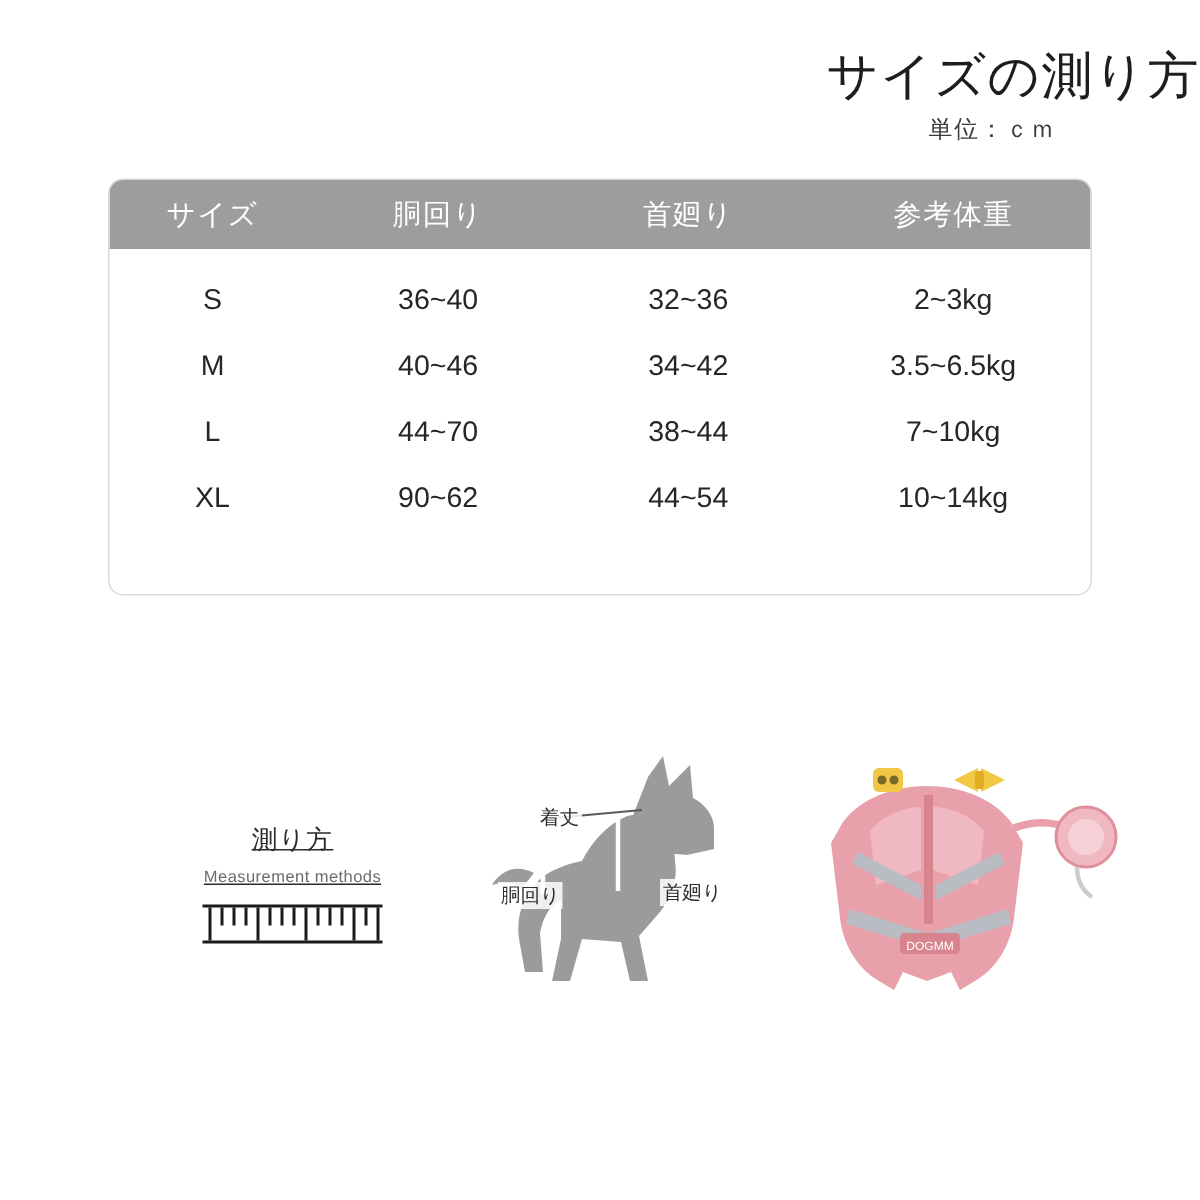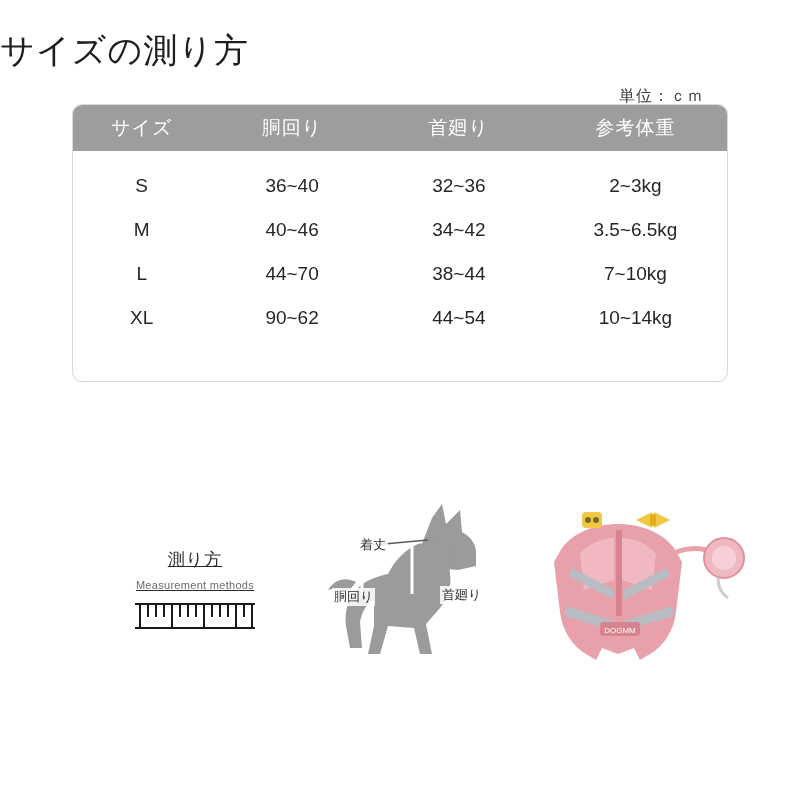--- a/index.html
+++ b/index.html
@@ -18,38 +18,38 @@
   .page {
     position: relative;
     width: 800px;
     height: 800px;
   }
   .title {
     position: absolute;
     top: 28px;
     left: 0;
     width: 800px;
-    text-align: left;
+    text-align: right;
     font-size: 34px;
     letter-spacing: 1px;
     color: #1d1d1d;
     font-weight: 400;
   }
   .unit {
     position: absolute;
-    top: 86px;
+    top: 76px;
     right: 96px;
     font-size: 16px;
     color: #3a3a3a;
     letter-spacing: 1px;
   }
   .table-card {
     position: absolute;
     left: 72px;
-    top: 104px;
+    top: 119px;
     width: 656px;
     height: 278px;
     border: 1px solid #d9d9d9;
     border-radius: 10px;
     background: #ffffff;
     box-sizing: border-box;
     overflow: hidden;
   }
   table.size-table {
     border-collapse: collapse;

